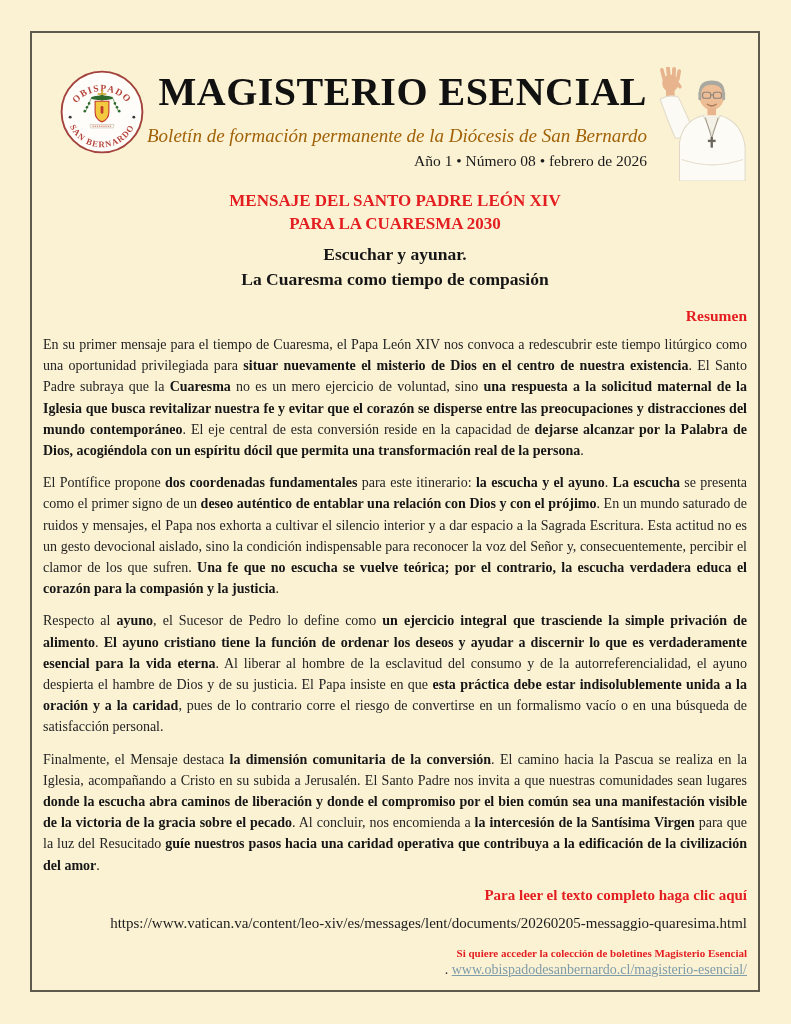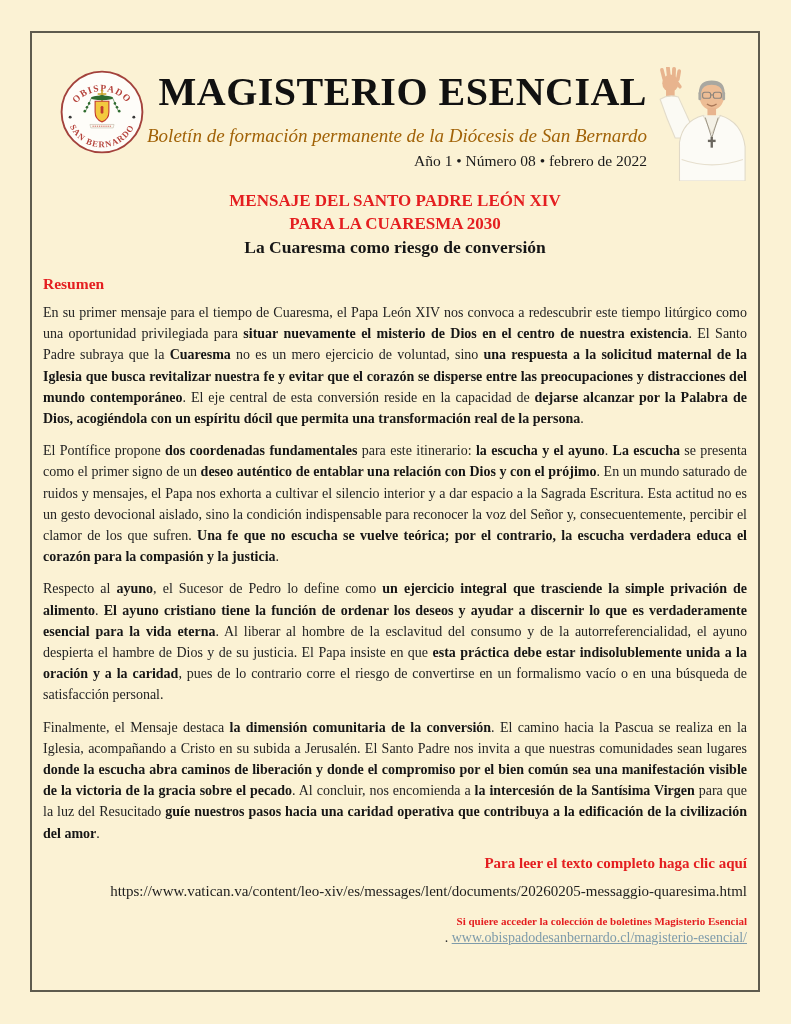--- a/index.html
+++ b/index.html
@@ -74,21 +74,21 @@
     font-size: 17.5px;
     line-height: 25px;
   }
   .black-subheading.first { margin-top: 7px; }
   .section-label {
     color: #E41E20;
     font-weight: bold;
     font-size: 15.5px;
     margin-top: 15px;
     margin-bottom: 9px;
-    text-align: left;
+    text-align: right;
   }
   
   .body-text p {
     font-size: 14px;
     line-height: 21.2px;
     text-align: justify;
     margin: 0 0 11px 0;
     color: #232323;
   }
   .body-text b { color: #161616; }
@@ -161,21 +161,21 @@
             <rect x="48.4" y="43" width="3.2" height="9" rx="1.6" fill="#C23B2E"></rect>
             <path d="M 36,64.5 L 64,64.5 L 63,68.5 L 37,68.5 Z" fill="#FDFBF3" stroke="#B8B0A0" stroke-width="0.6"></path>
             <path d="M 39,66.5 L 61,66.5" stroke="#C23B2E" stroke-width="0.9" stroke-dasharray="1.5 1"></path>
           </g>
         </svg>
       </div>
 
       <div class="mast-center">
         <div class="newsletter-title">MAGISTERIO ESENCIAL</div>
         <div class="newsletter-subtitle">Boletín de formación permanente de la Diócesis de San Bernardo</div>
-        <div class="issue-line">Año 1 • Número 08 • febrero de 2022</div>
+        <div class="issue-line">Año 1 • Número 08 • febrero de 2026</div>
       </div>
 
       <div class="pope-wrap">
         <svg width="108" height="114" viewBox="0 0 100 106">
 
           <g>
 
             <rect x="13" y="1" width="3.4" height="12" rx="1.7" fill="#E8B48E" transform="rotate(-14 14 7)"></rect>
             <rect x="18" y="-1" width="3.6" height="14" rx="1.8" fill="#E8B48E" transform="rotate(-6 20 6)"></rect>
             <rect x="23" y="0" width="3.6" height="13" rx="1.8" fill="#E8B48E" transform="rotate(2 25 6)"></rect>
@@ -213,21 +213,22 @@
             <rect x="58.9" y="65" width="2.2" height="10" fill="#6B675F"></rect>
             <rect x="56.4" y="67.6" width="7.2" height="2.2" fill="#6B675F"></rect>
           </g>
         </svg>
       </div>
     </div>
 
     <div class="headings">
       <div class="red-heading">MENSAJE DEL SANTO PADRE LEÓN XIV</div>
       <div class="red-heading">PARA LA CUARESMA 2030</div>
-      <div class="black-subheading">La Cuaresma como riesgo de conversión</div>
+      <div class="black-subheading first">Escuchar y ayunar.</div>
+      <div class="black-subheading">La Cuaresma como tiempo de compasión</div>
       <div class="section-label">Resumen</div>
     </div>
 
     <div class="body-text">
       <p><span>En su primer mensaje para el tiempo de Cuaresma, el Papa León XIV nos convoca a redescubrir este tiempo litúrgico como una oportunidad privilegiada para </span><b>situar nuevamente el misterio de Dios en el centro de nuestra existencia</b><span>. El Santo Padre subraya que la </span><b>Cuaresma</b><span> no es un mero ejercicio de voluntad, sino </span><b>una respuesta a la solicitud maternal de la Iglesia que busca revitalizar nuestra fe y evitar que el corazón se disperse entre las preocupaciones y distracciones del mundo contemporáneo</b><span>. El eje central de esta conversión reside en la capacidad de </span><b>dejarse alcanzar por la Palabra de Dios, acogiéndola con un espíritu dócil que permita una transformación real de la persona</b><span>.</span></p>
       <p><span>El Pontífice propone </span><b>dos coordenadas fundamentales</b><span> para este itinerario: </span><b>la escucha y el ayuno</b><span>. </span><b>La escucha</b><span> se presenta como el primer signo de un </span><b>deseo auténtico de entablar una relación con Dios y con el prójimo</b><span>. En un mundo saturado de ruidos y mensajes, el Papa nos exhorta a cultivar el silencio interior y a dar espacio a la Sagrada Escritura. Esta actitud no es un gesto devocional aislado, sino la condición indispensable para reconocer la voz del Señor y, consecuentemente, percibir el clamor de los que sufren. </span><b>Una fe que no escucha se vuelve teórica; por el contrario, la escucha verdadera educa el corazón para la compasión y la justicia</b><span>.</span></p>
       <p><span>Respecto al </span><b>ayuno</b><span>, el Sucesor de Pedro lo define como </span><b>un ejercicio integral que trasciende la simple privación de alimento</b><span>. </span><b>El ayuno cristiano tiene la función de ordenar los deseos y ayudar a discernir lo que es verdaderamente esencial para la vida eterna</b><span>. Al liberar al hombre de la esclavitud del consumo y de la autorreferencialidad, el ayuno despierta el hambre de Dios y de su justicia. El Papa insiste en que </span><b>esta práctica debe estar indisolublemente unida a la oración y a la caridad</b><span>, pues de lo contrario corre el riesgo de convertirse en un formalismo vacío o en una búsqueda de satisfacción personal.</span></p>
       <p><span>Finalmente, el Mensaje destaca </span><b>la dimensión comunitaria de la conversión</b><span>. El camino hacia la Pascua se realiza en la Iglesia, acompañando a Cristo en su subida a Jerusalén. El Santo Padre nos invita a que nuestras comunidades sean lugares </span><b>donde la escucha abra caminos de liberación y donde el compromiso por el bien común sea una manifestación visible de la victoria de la gracia sobre el pecado</b><span>. Al concluir, nos encomienda a </span><b>la intercesión de la Santísima Virgen</b><span> para que la luz del Resucitado </span><b>guíe nuestros pasos hacia una caridad operativa que contribuya a la edificación de la civilización del amor</b><span>.</span></p>
     </div>
 

